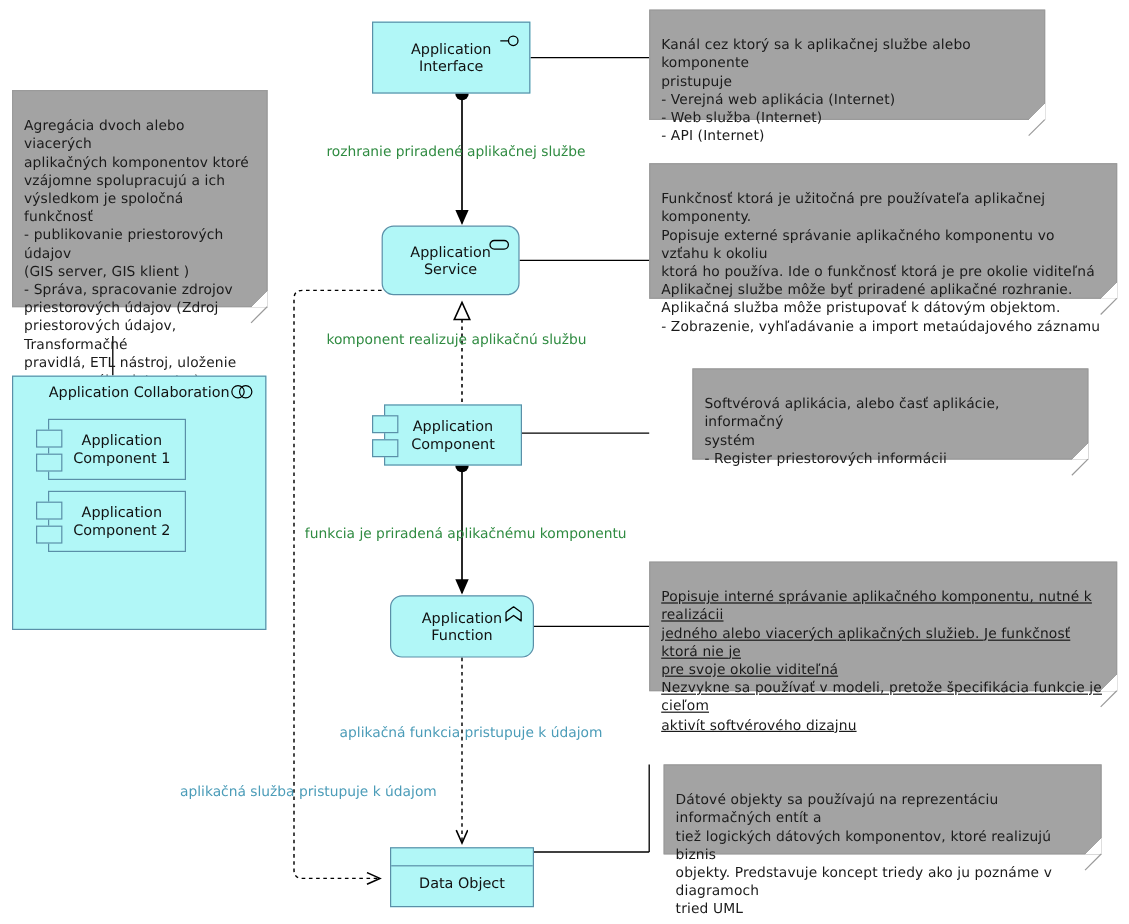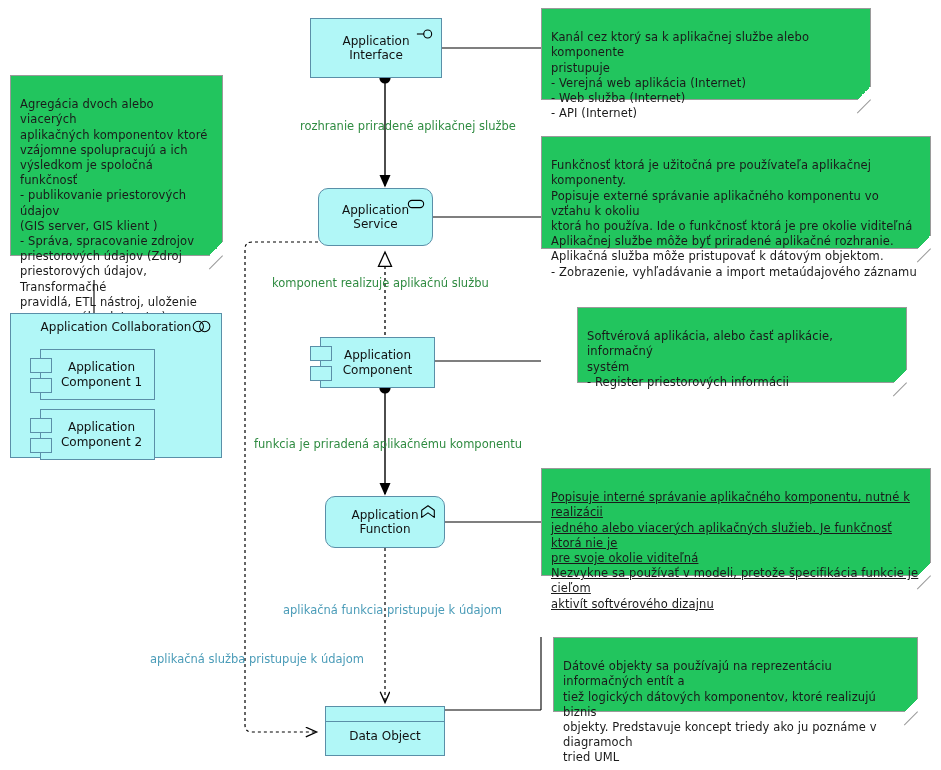--- a/index.html
+++ b/index.html
@@ -26,21 +26,21 @@
     position: absolute;
     left: 0; top: 0;
     width: 941px;
     height: 770px;
     pointer-events: none;
   }
 
   
   .note {
     position: absolute;
-    background: #22c55e;
+    background: #a3a3a3;
     border: 1px solid #9a9a9a;
     box-sizing: border-box;
     font-size: 11.5px;
     line-height: 15.2px;
     color: #1a1a1a;
     padding: 6px 8px 6px 9px;
     white-space: pre-line;
     letter-spacing: 0.01em;
   }
   .note .corner {
@@ -283,21 +283,21 @@
     <svg class="el-icon" viewBox="0 0 20 16">
       <path d="M3,14 L3,6 L10,1 L17,6 L17,14 L10,9 z" fill="none" stroke="#000" stroke-width="1.2" stroke-linejoin="round"></path>
     </svg>
   </div>
 
   <div class="el" style="left:325px; top:706px; width:120px; height:50px;">
     <span class="dataobj-head"></span>
     <span class="lbl" style="padding-top:10px;">Data Object</span>
   </div>
 
-  <div class="group" style="left:10px; top:313px; width:212px; height:145px;">
+  <div class="group" style="left:10px; top:313px; width:212px; height:212px;">
     <span class="group-title">Application Collaboration</span>
     <svg viewBox="0 0 24 14" style="position:absolute; right:8px; top:6px; width:22px; height:13px;">
       <circle cx="8" cy="7" r="5.6" fill="none" stroke="#000" stroke-width="1.1"></circle>
       <circle cx="15" cy="7" r="5.6" fill="none" stroke="#000" stroke-width="1.1"></circle>
     </svg>
 
     <div class="inner-comp" style="left:29px; top:35px; width:115px; height:51px;">
       <span class="lbl">Application
 Component 1</span>
       <span class="comp-tab" style="top:8px;"></span>
@@ -305,21 +305,21 @@
     </div>
 
     <div class="inner-comp" style="left:29px; top:95px; width:115px; height:51px;">
       <span class="lbl">Application
 Component 2</span>
       <span class="comp-tab" style="top:8px;"></span>
       <span class="comp-tab" style="top:28px;"></span>
     </div>
   </div>
 
-  <div class="edge-label" style="left:272px; top:119px;margin-left:28px;">rozhranie priradené aplikačnej službe</div>
+  <div class="edge-label" style="left:272px; top:119px;">rozhranie priradené aplikačnej službe</div>
 
   <div class="edge-label" style="left:272px; top:276px;">komponent realizuje aplikačnú službu</div>
 
   <div class="edge-label" style="left:254px; top:437px;">funkcia je priradená aplikačnému komponentu</div>
 
   <div class="edge-label blue" style="left:150px; top:652px;">aplikačná služba pristupuje k údajom</div>
 
   <div class="edge-label blue" style="left:283px; top:603px;">aplikačná funkcia pristupuje k údajom</div>
 
 </div>

